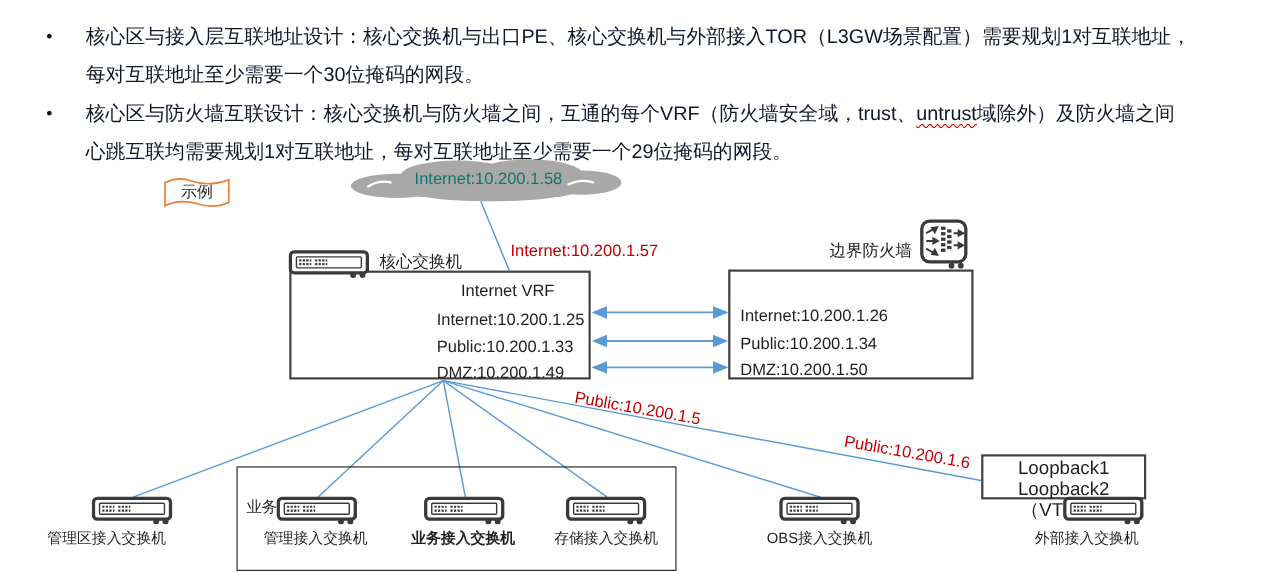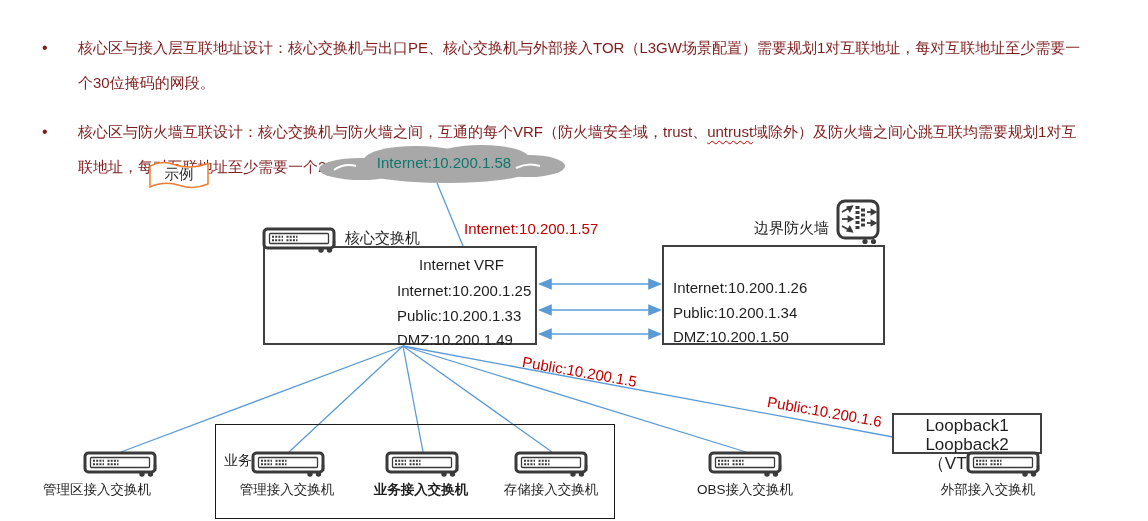--- a/index.html
+++ b/index.html
@@ -1,21 +1,21 @@
 <!DOCTYPE html>
 <html><head>
 <meta charset="utf-8">
 <style>
   html,body{margin:0;padding:0;background:#fff;}
   #page{position:relative;width:1148px;height:521px;background:#fff;overflow:hidden;
         font-family:"Liberation Sans","DejaVu Sans",sans-serif;color:#1f1f1f;}
 
   
   .bullets{position:absolute;left:42px;top:16px;width:1044px;}
-  .bullet{position:relative;padding-left:36px;font-size:15px;line-height:35px;color:#7f1d1d;margin-top:14px;}
+  .bullet{position:relative;padding-left:36px;font-size:18px;line-height:35px;color:#0f172a;}
   .bullet::before{content:"\2022";position:absolute;left:0;top:0;font-size:16px;}
   .wavy{text-decoration:underline wavy #d00000;text-decoration-thickness:1px;text-underline-offset:3px;}
 
   
   .gbox{position:absolute;background:#fff;border:2px solid #404040;box-sizing:border-box;z-index:2;}
   .zonebox{position:absolute;background:transparent;border:1.6px solid #1a1a1a;box-sizing:border-box;z-index:1;}
   .boxrow{font-size:15px;line-height:24.5px;white-space:nowrap;}
   .vrf-title{position:absolute;left:154px;top:5px;font-size:15px;}
   .vrf-rows{position:absolute;left:132px;top:31px;}
   .fw-rows{position:absolute;left:9px;top:29px;}

